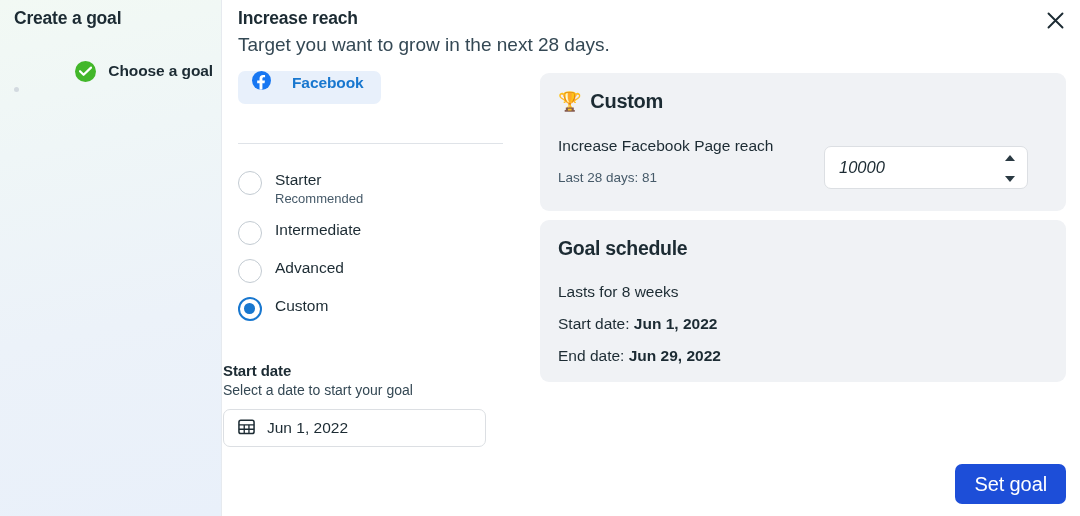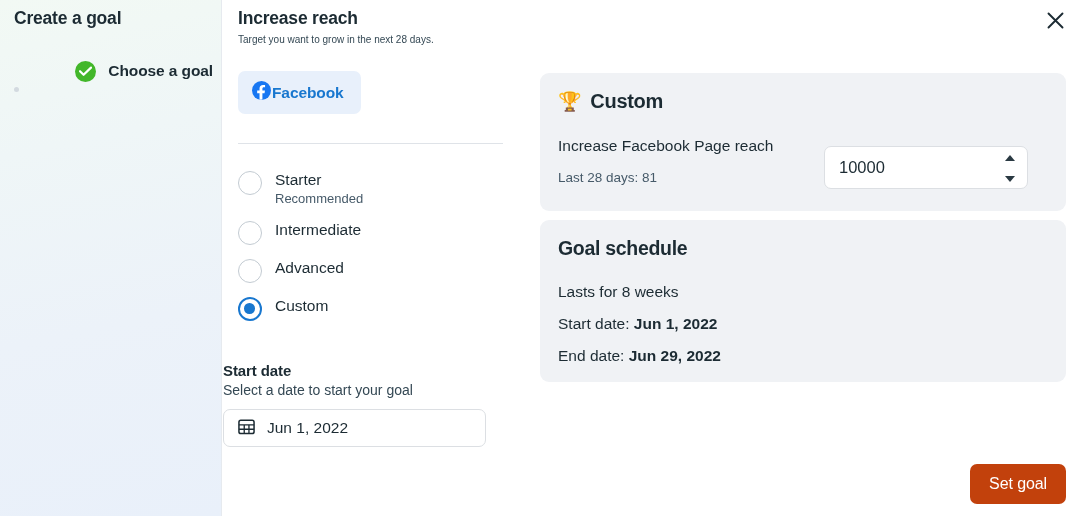--- a/index.html
+++ b/index.html
@@ -108,21 +108,21 @@
     top: 8px;
     font-size: 17.5px;
     font-weight: bold;
     letter-spacing: -0.2px;
     color: #1c2b33;
   }
   .header-sub {
     position: absolute;
     left: 16px;
     top: 34px;
-    font-size: 10px;
+    font-size: 19px;
     color: #344854;
   }
   .close-btn {
     position: absolute;
     right: 11px;
     top: 8px;
     width: 28px;
     height: 28px;
     display: flex;
     align-items: center;
@@ -134,24 +134,24 @@
   
   .left-col {
     position: absolute;
     left: 16px;
     top: 71px;
     width: 290px;
   }
   .fb-tab {
     display: inline-flex;
     align-items: center;
-    gap: 1px;
+    gap: 21px;
     background: #e8f0fb;
     border-radius: 7px;
-    padding: 10px 17px 10px 14px;
+    padding: 0 17px 10px 14px;
     cursor: pointer;
   }
   .fb-tab-label {
     font-size: 15.5px;
     font-weight: bold;
     color: #1877cf;
     letter-spacing: -0.1px;
   }
   .divider {
     position: absolute;
@@ -301,20 +301,21 @@
     width: 204px;
     height: 43px;
     box-sizing: border-box;
     background: #fff;
     border: 1px solid #dcdfe3;
     border-radius: 7px;
     display: flex;
     align-items: center;
     padding-left: 14px;
     cursor: text;
+    font-style: italic;
   }
   .number-value {
     font-size: 16.5px;
     color: #1c2b33;
   }
   .spinner {
     position: absolute;
     right: 11px;
     top: 8px;
     width: 13px;
@@ -355,27 +356,27 @@
   }
   .sched-line.l1 { top: 63px; }
   .sched-line.l2 { top: 95px; }
   .sched-line.l3 { top: 127px; }
   .sched-line b { font-weight: bold; }
 
   .primary-btn {
     position: absolute;
     right: 14px;
     bottom: 12px;
-    background: #c2410c;
+    background: #1d4ed8;
     color: #fff;
     border: none;
     border-radius: 7px;
     height: 40px;
     padding: 0 19px;
-    font-size: 16px;
+    font-size: 20px;
     font-family: "Liberation Sans", sans-serif;
     cursor: pointer;
     letter-spacing: -0.1px;
   }
 </style>
 </head>
 <body>
 
 <div class="app">
 

